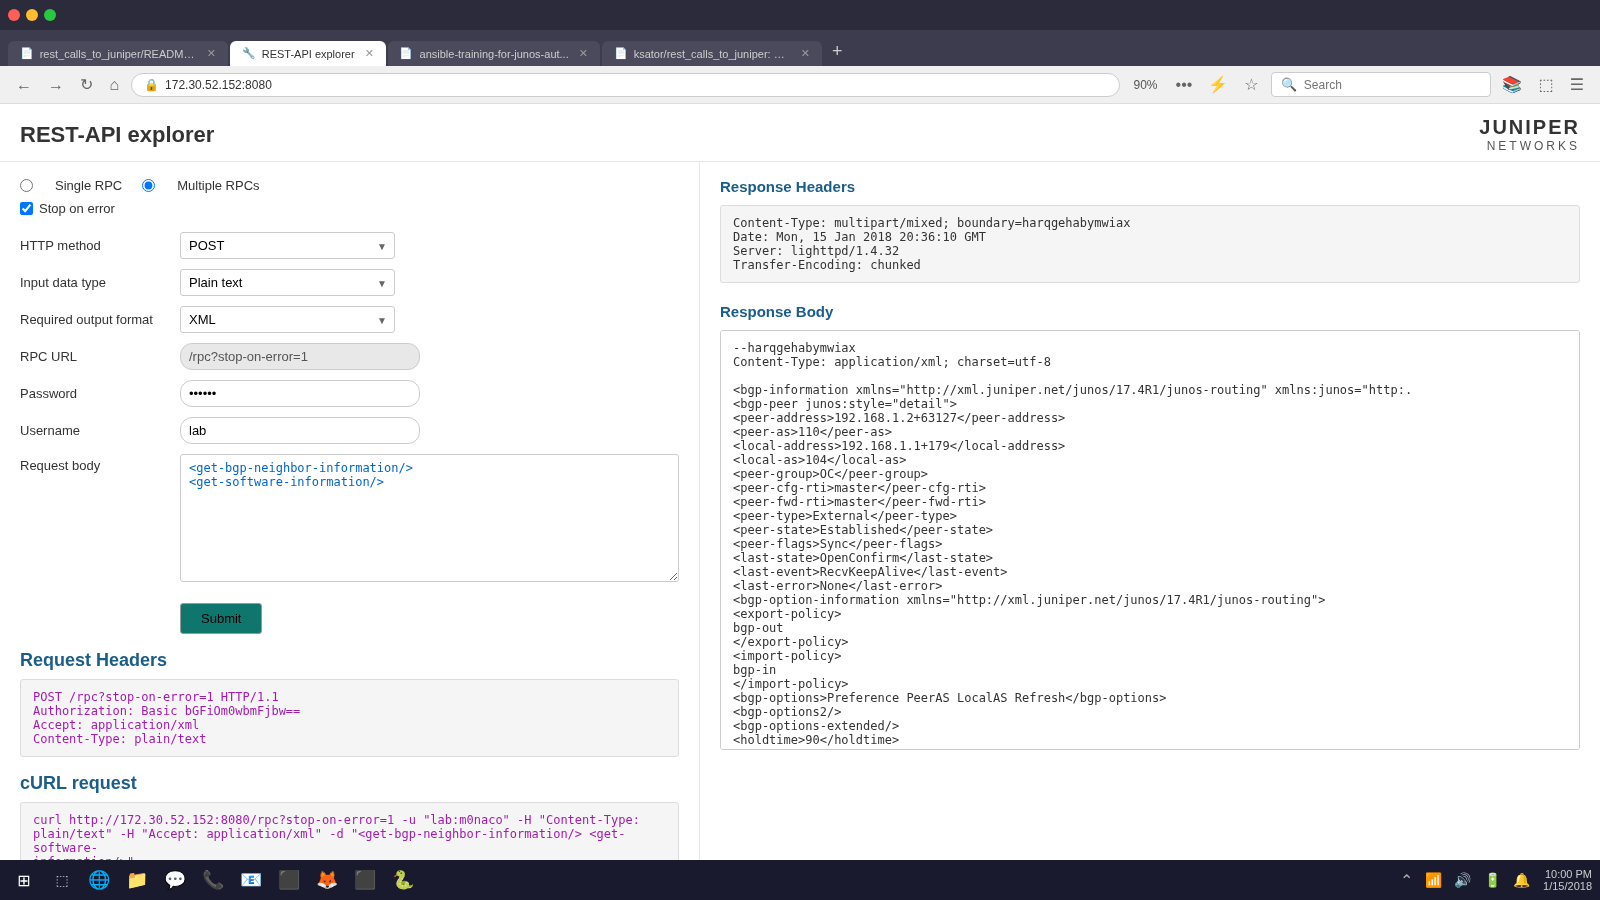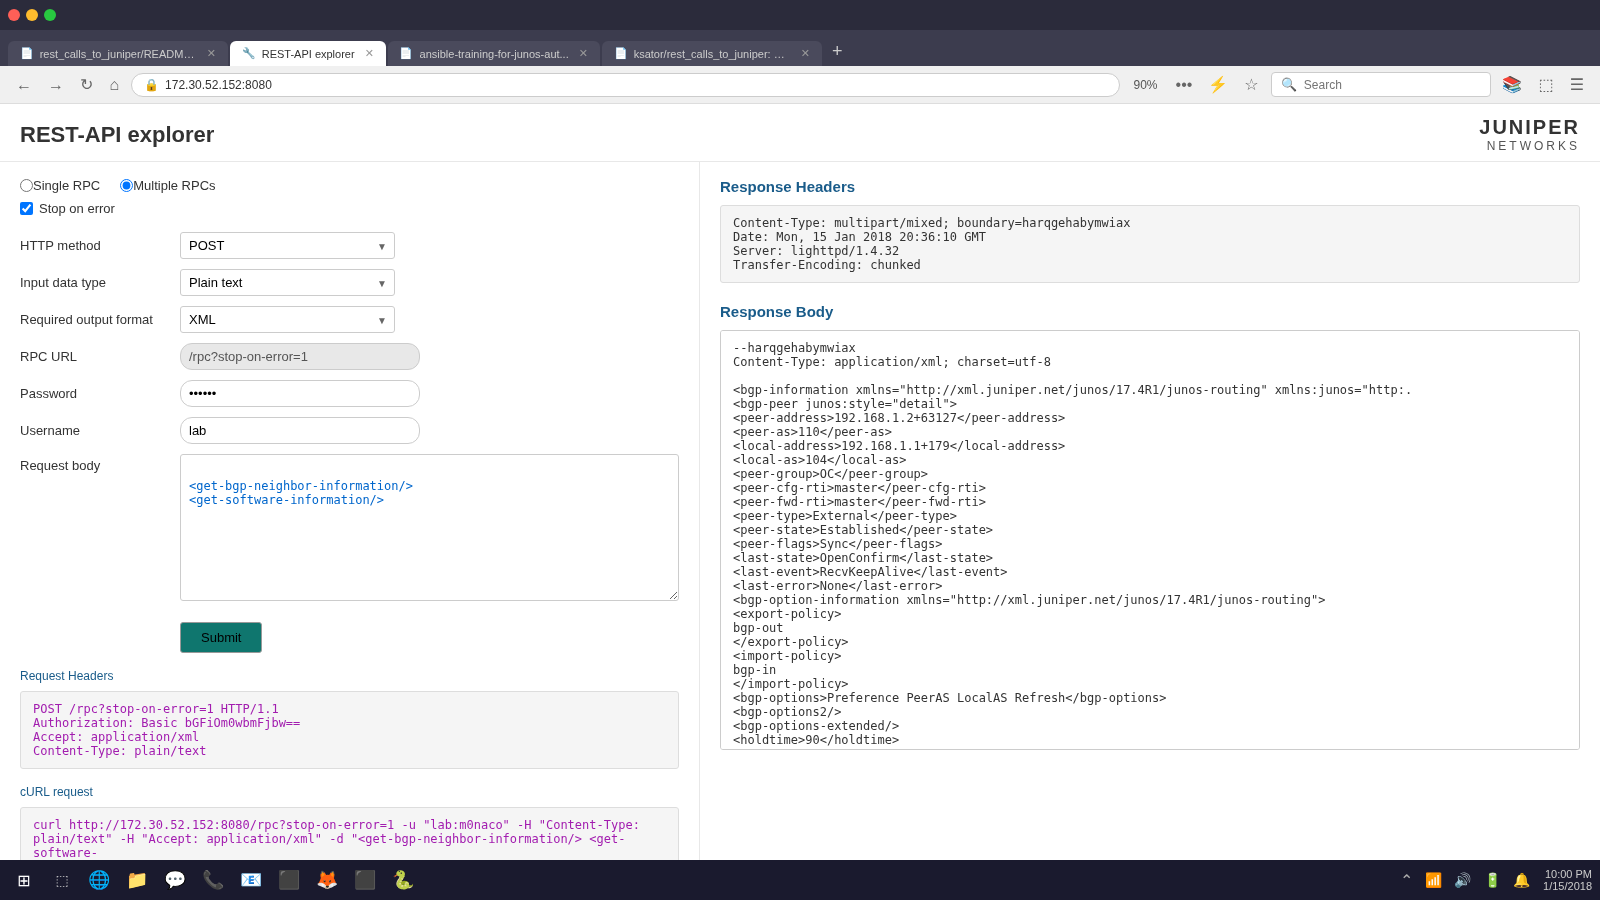--- a/index.html
+++ b/index.html
@@ -30,39 +30,39 @@
     .juniper-logo { display: flex; flex-direction: column; align-items: flex-end; }
     .juniper-logo-text { font-size: 20px; font-weight: bold; color: #333; letter-spacing: 2px; }
     .juniper-logo-sub { font-size: 12px; color: #555; letter-spacing: 3px; }
 
     .app-body { display: flex; flex: 1; overflow: hidden; }
 
     
     .left-panel { width: 700px; padding: 16px 20px; overflow-y: auto; border-right: 1px solid #e8e8e8; }
 
     .radio-group { display: flex; gap: 20px; align-items: center; margin-bottom: 8px; }
-    .radio-option { display: flex; align-items: center; gap: 0; font-size: 13px; cursor: pointer; }
+    .radio-option { display: flex; align-items: center; gap: 22px; font-size: 13px; cursor: pointer; }
     .checkbox-option { display: flex; align-items: center; gap: 6px; font-size: 13px; cursor: pointer; margin-bottom: 16px; }
 
     .form-row { display: flex; align-items: center; margin-bottom: 10px; }
     .form-label { width: 160px; font-size: 13px; color: #333; flex-shrink: 0; }
     .form-control { flex: 1; }
 
     .select-wrapper { position: relative; display: inline-block; width: 215px; }
     .select-wrapper select { width: 100%; padding: 5px 28px 5px 8px; border: 1px solid #ccc; border-radius: 3px; font-size: 13px; appearance: none; background: #fff; cursor: pointer; }
     .select-arrow { position: absolute; right: 8px; top: 50%; transform: translateY(-50%); font-size: 10px; color: #666; pointer-events: none; }
 
     .text-input { width: 240px; padding: 5px 8px; border: 1px solid #ccc; border-radius: 12px; font-size: 13px; }
     .text-input.url-input { background: #e8e8e8; color: #555; }
 
-    .textarea-input { width: 100%; padding: 24px 8px; border: 1px solid #ccc; border-radius: 3px; font-size: 12px; font-family: monospace; resize: vertical; height: 147px; }
+    .textarea-input { width: 100%; padding: 6px 8px; border: 1px solid #ccc; border-radius: 3px; font-size: 12px; font-family: monospace; resize: vertical; height: 128px; }
 
     .submit-btn { margin-top: 8px; padding: 7px 20px; background: #0f766e; border: 1px solid #999; border-radius: 3px; font-size: 13px; cursor: pointer; }
 
-    .section-title { font-size: 12px; font-weight: normal; color: #1a5c8a; margin-bottom: 8px; margin-top: 16px; }
+    .section-title { font-size: 18px; font-weight: bold; color: #1a5c8a; margin-bottom: 8px; margin-top: 16px; }
 
     .code-box { background: #f5f5f5; border: 1px solid #ddd; border-radius: 3px; padding: 10px 12px; font-family: monospace; font-size: 12px; color: #a21caf; white-space: pre; overflow-x: auto; margin-bottom: 8px; }
 
     
     .right-panel { flex: 1; padding: 16px 20px; overflow-y: auto; }
 
     .response-section-title { font-size: 15px; font-weight: bold; color: #1a5c8a; margin-bottom: 10px; }
 
     .response-headers-box { background: #f5f5f5; border: 1px solid #ddd; border-radius: 3px; padding: 10px 12px; font-family: monospace; font-size: 12px; color: #333; white-space: pre; margin-bottom: 20px; }
 

